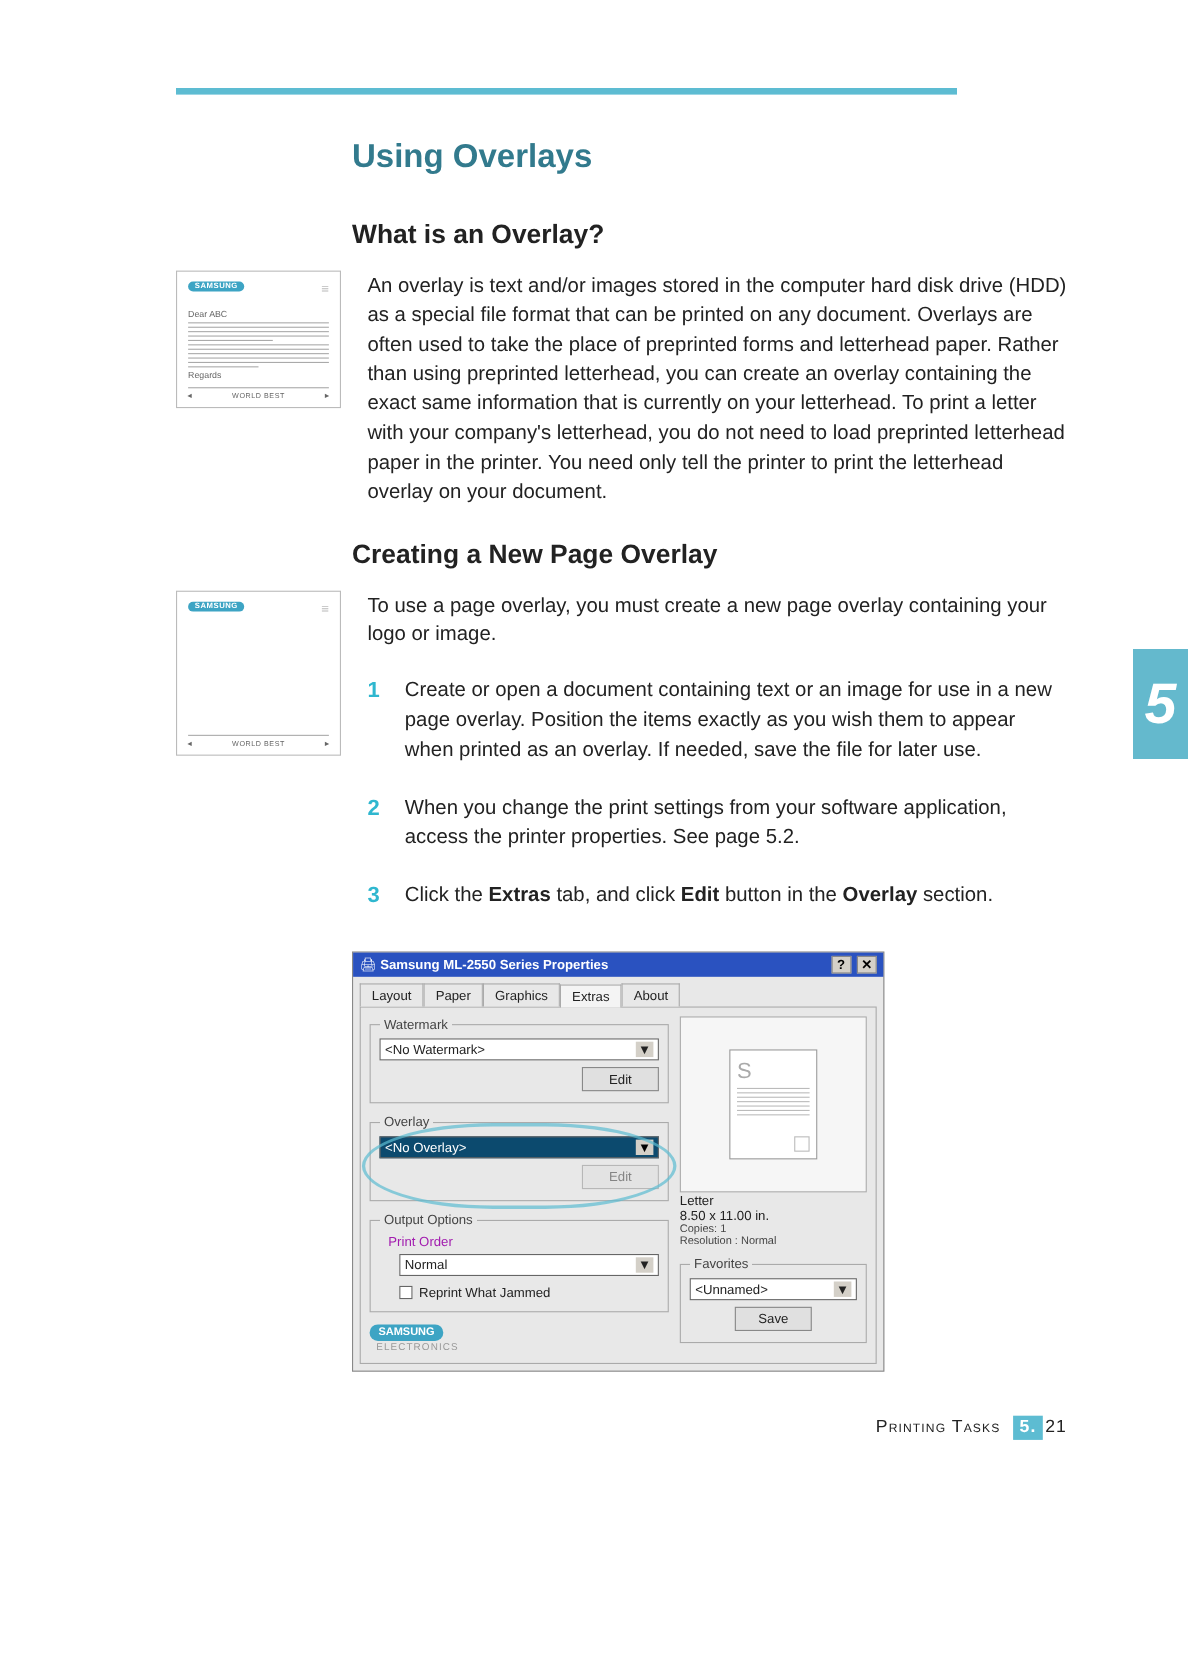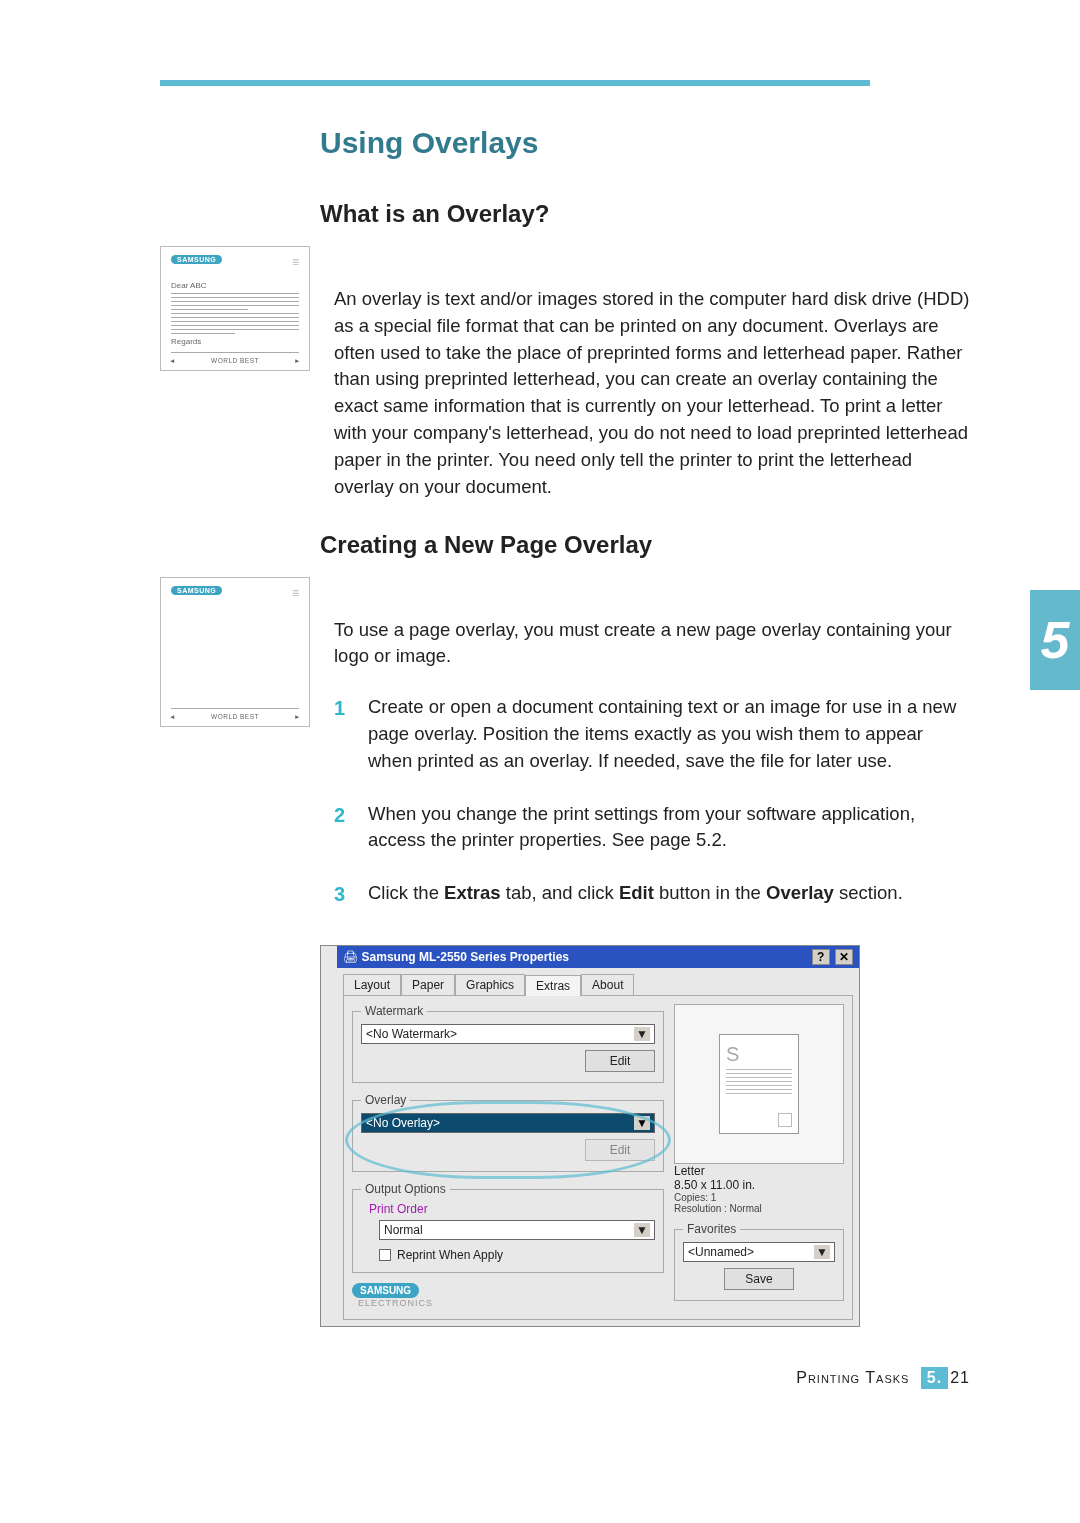--- a/index.html
+++ b/index.html
@@ -3,32 +3,32 @@
 <meta charset="utf-8">
 <style>
   * { box-sizing: border-box; margin: 0; padding: 0; }
   body { font-family: Verdana, Arial, sans-serif; background: #fff; color: #222; width: 1080px; }
   .page { padding: 80px 110px 60px 160px; position: relative; }
   .topbar { height: 6px; background: #5dbcd2; margin-bottom: 40px; width: 710px; }
   h1.title { color: #327a8d; font-size: 30px; font-weight: bold; margin: 20px 0 40px 160px; }
   h2.sec { color: #222; font-size: 24px; font-weight: bold; margin: 30px 0 18px 160px; }
   .row { display: flex; gap: 24px; }
   .thumb { width: 150px; flex: 0 0 150px; }
-  .body { flex: 1; font-size: 18.5px; line-height: 1.45; margin-top: 40px; }
+  .body { flex: 1; font-size: 18.5px; line-height: 1.45; }
   .thumb .card { border: 1px solid #bbb; background: #fff; padding: 8px 10px 6px; font-size: 8px; color: #666; }
   .thumb .card .logo { display:inline-block; background:#3da4c4; color:#fff; font-size:7px; padding:1px 6px; border-radius:6px; font-weight:bold; letter-spacing:.5px; }
   .thumb .card .lines span{ display:block; height:1px; background:#aaa; margin:3px 0;}
   .thumb .card .foot { text-align:center; margin-top:6px; font-size:6.5px; letter-spacing:.5px; border-top:1px solid #aaa; padding-top:4px; position:relative;}
   .thumb .card .foot::before{content:"◄"; position:absolute; left:-2px;}
   .thumb .card .foot::after{content:"►"; position:absolute; right:-2px;}
   ol.steps { list-style:none; margin: 24px 0 0 0; }
   ol.steps li { display:flex; gap:14px; margin-bottom: 26px; font-size:18.5px; line-height:1.45;}
   ol.steps li .num { color:#2fb7cf; font-weight:bold; font-size:20px; min-width:20px;}
   .sidebadge { position:absolute; right:0; top:590px; width:50px; height:100px; background:#64b9cd; color:#fff; font-size:52px; font-style:italic; font-weight:bold; display:flex; align-items:center; justify-content:center;}
-  .dialog { width:540px; margin: 10px 0 20px 160px; border:1px solid #888; background:#e8e8e8; font-family: Tahoma, sans-serif; font-size:12px; color:#222;padding-left:16px;}
+  .dialog { width:484px; margin: 10px 0 20px 160px; border:1px solid #888; background:#e8e8e8; font-family: Tahoma, sans-serif; font-size:12px; color:#222;}
   .dialog .titlebar{ background:#2a52c0; color:#fff; padding:3px 6px; display:flex; align-items:center; justify-content:space-between;}
   .dialog .titlebar .tbtns span{ display:inline-flex; width:18px; height:16px; background:#d4d0c8; color:#000; align-items:center; justify-content:center; margin-left:2px; font-weight:bold; border:1px solid #888;}
   .dialog .tabs{ display:flex; padding: 6px 6px 0; gap:0;text-align:right;}
   .dialog .tabs .tab{ padding:3px 10px; border:1px solid #aaa; border-bottom:none; background:#e8e8e8; font-size:12px;}
   .dialog .tabs .tab.active{ background:#f4f4f4; position:relative; top:1px;}
   .dialog .panel{ margin:0 6px 6px; padding:8px; border:1px solid #aaa; background:#e8e8e8; display:flex; gap:10px;}
   .dialog fieldset{ border:1px solid #aaa; padding:6px 8px 10px; margin-bottom:10px;}
   .dialog fieldset legend{ padding:0 4px; font-size:12px; color:#444;}
   .dialog .sel{ width:100%; height:20px; border:1px solid #666; background:#fff; padding:0 4px; display:flex; align-items:center; justify-content:space-between;}
   .dialog .sel .arr{ width:16px; text-align:center; background:#d4d0c8;}
@@ -154,21 +154,21 @@
         </fieldset>
         <fieldset>
           <legend>Output Options</legend>
           <div class="indent">Print Order</div>
           <div class="sel" style="margin:4px 0 0 18px; width:calc(100% - 18px);">
               <span>Normal</span>
               <span class="arr">▼</span>
             </div>
           <div class="chk" style="margin-left:18px;">
               <span class="box"></span>
-              <span>Reprint When Apply</span>
+              <span>Reprint What Jammed</span>
             </div>
         </fieldset>
         <div style="margin-top:6px;">
           <span class="brand">SAMSUNG</span>
           <div class="elec">ELECTRONICS</div>
         </div>
       </div>
       <div class="rightcol">
         <div class="preview">
           <div class="pg">

